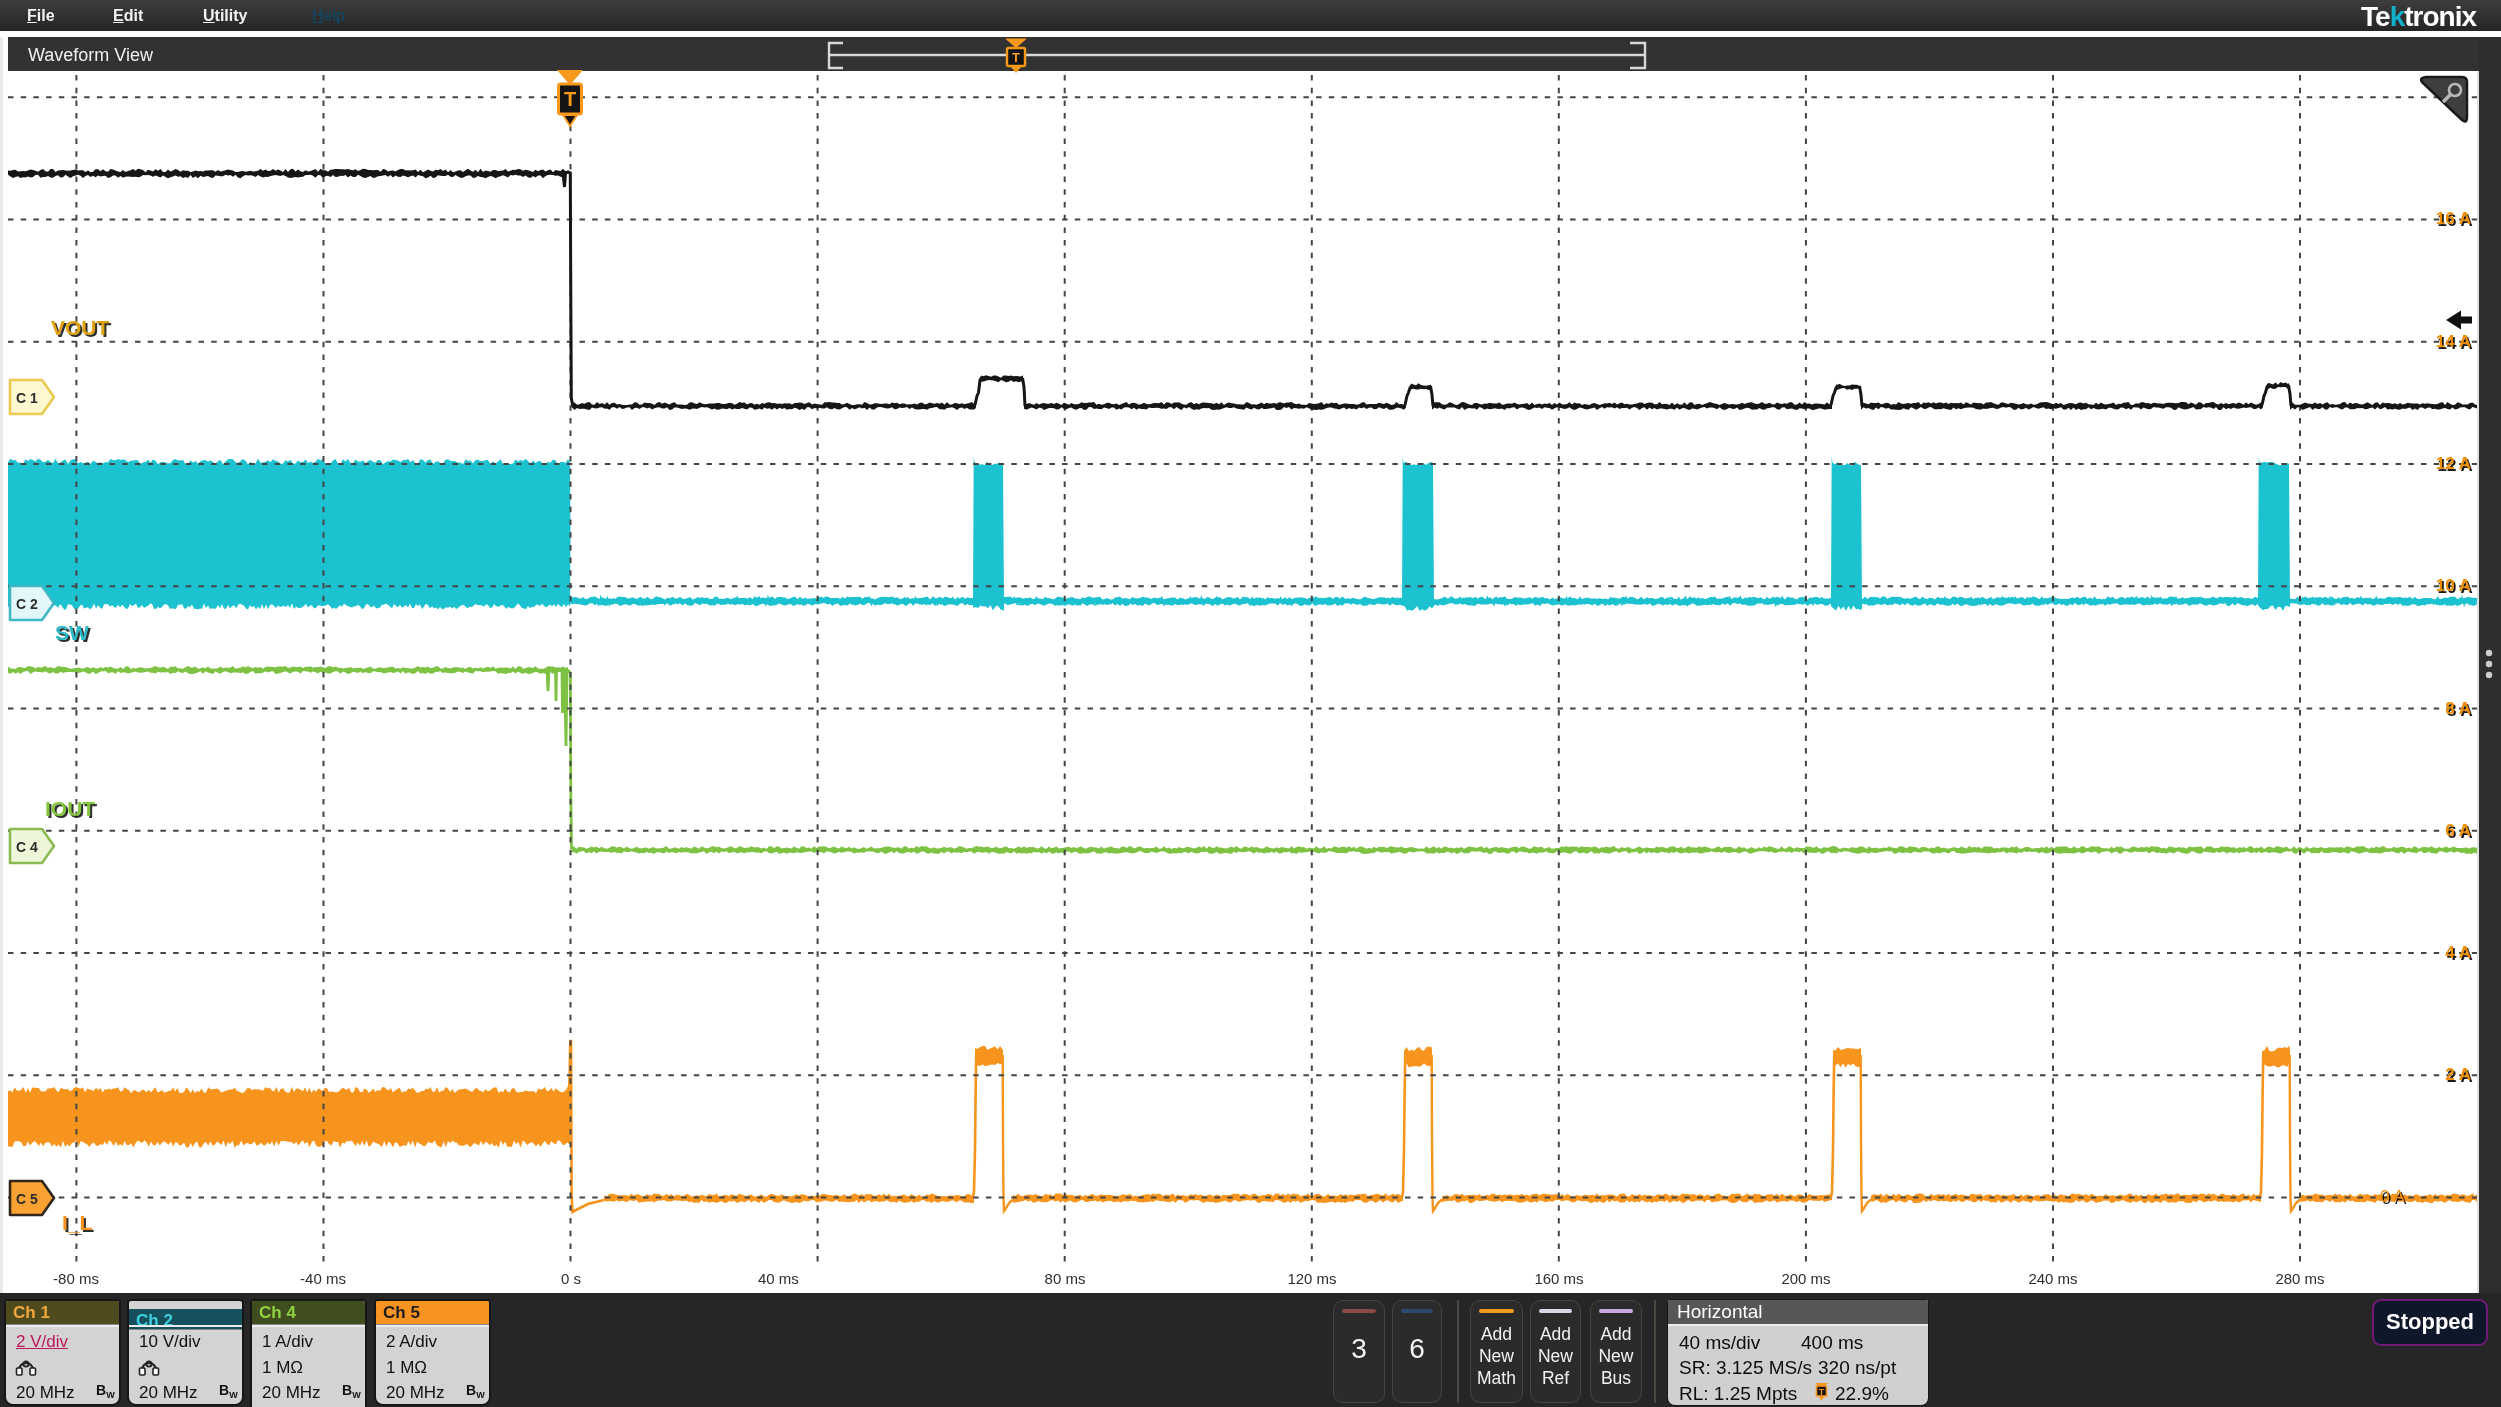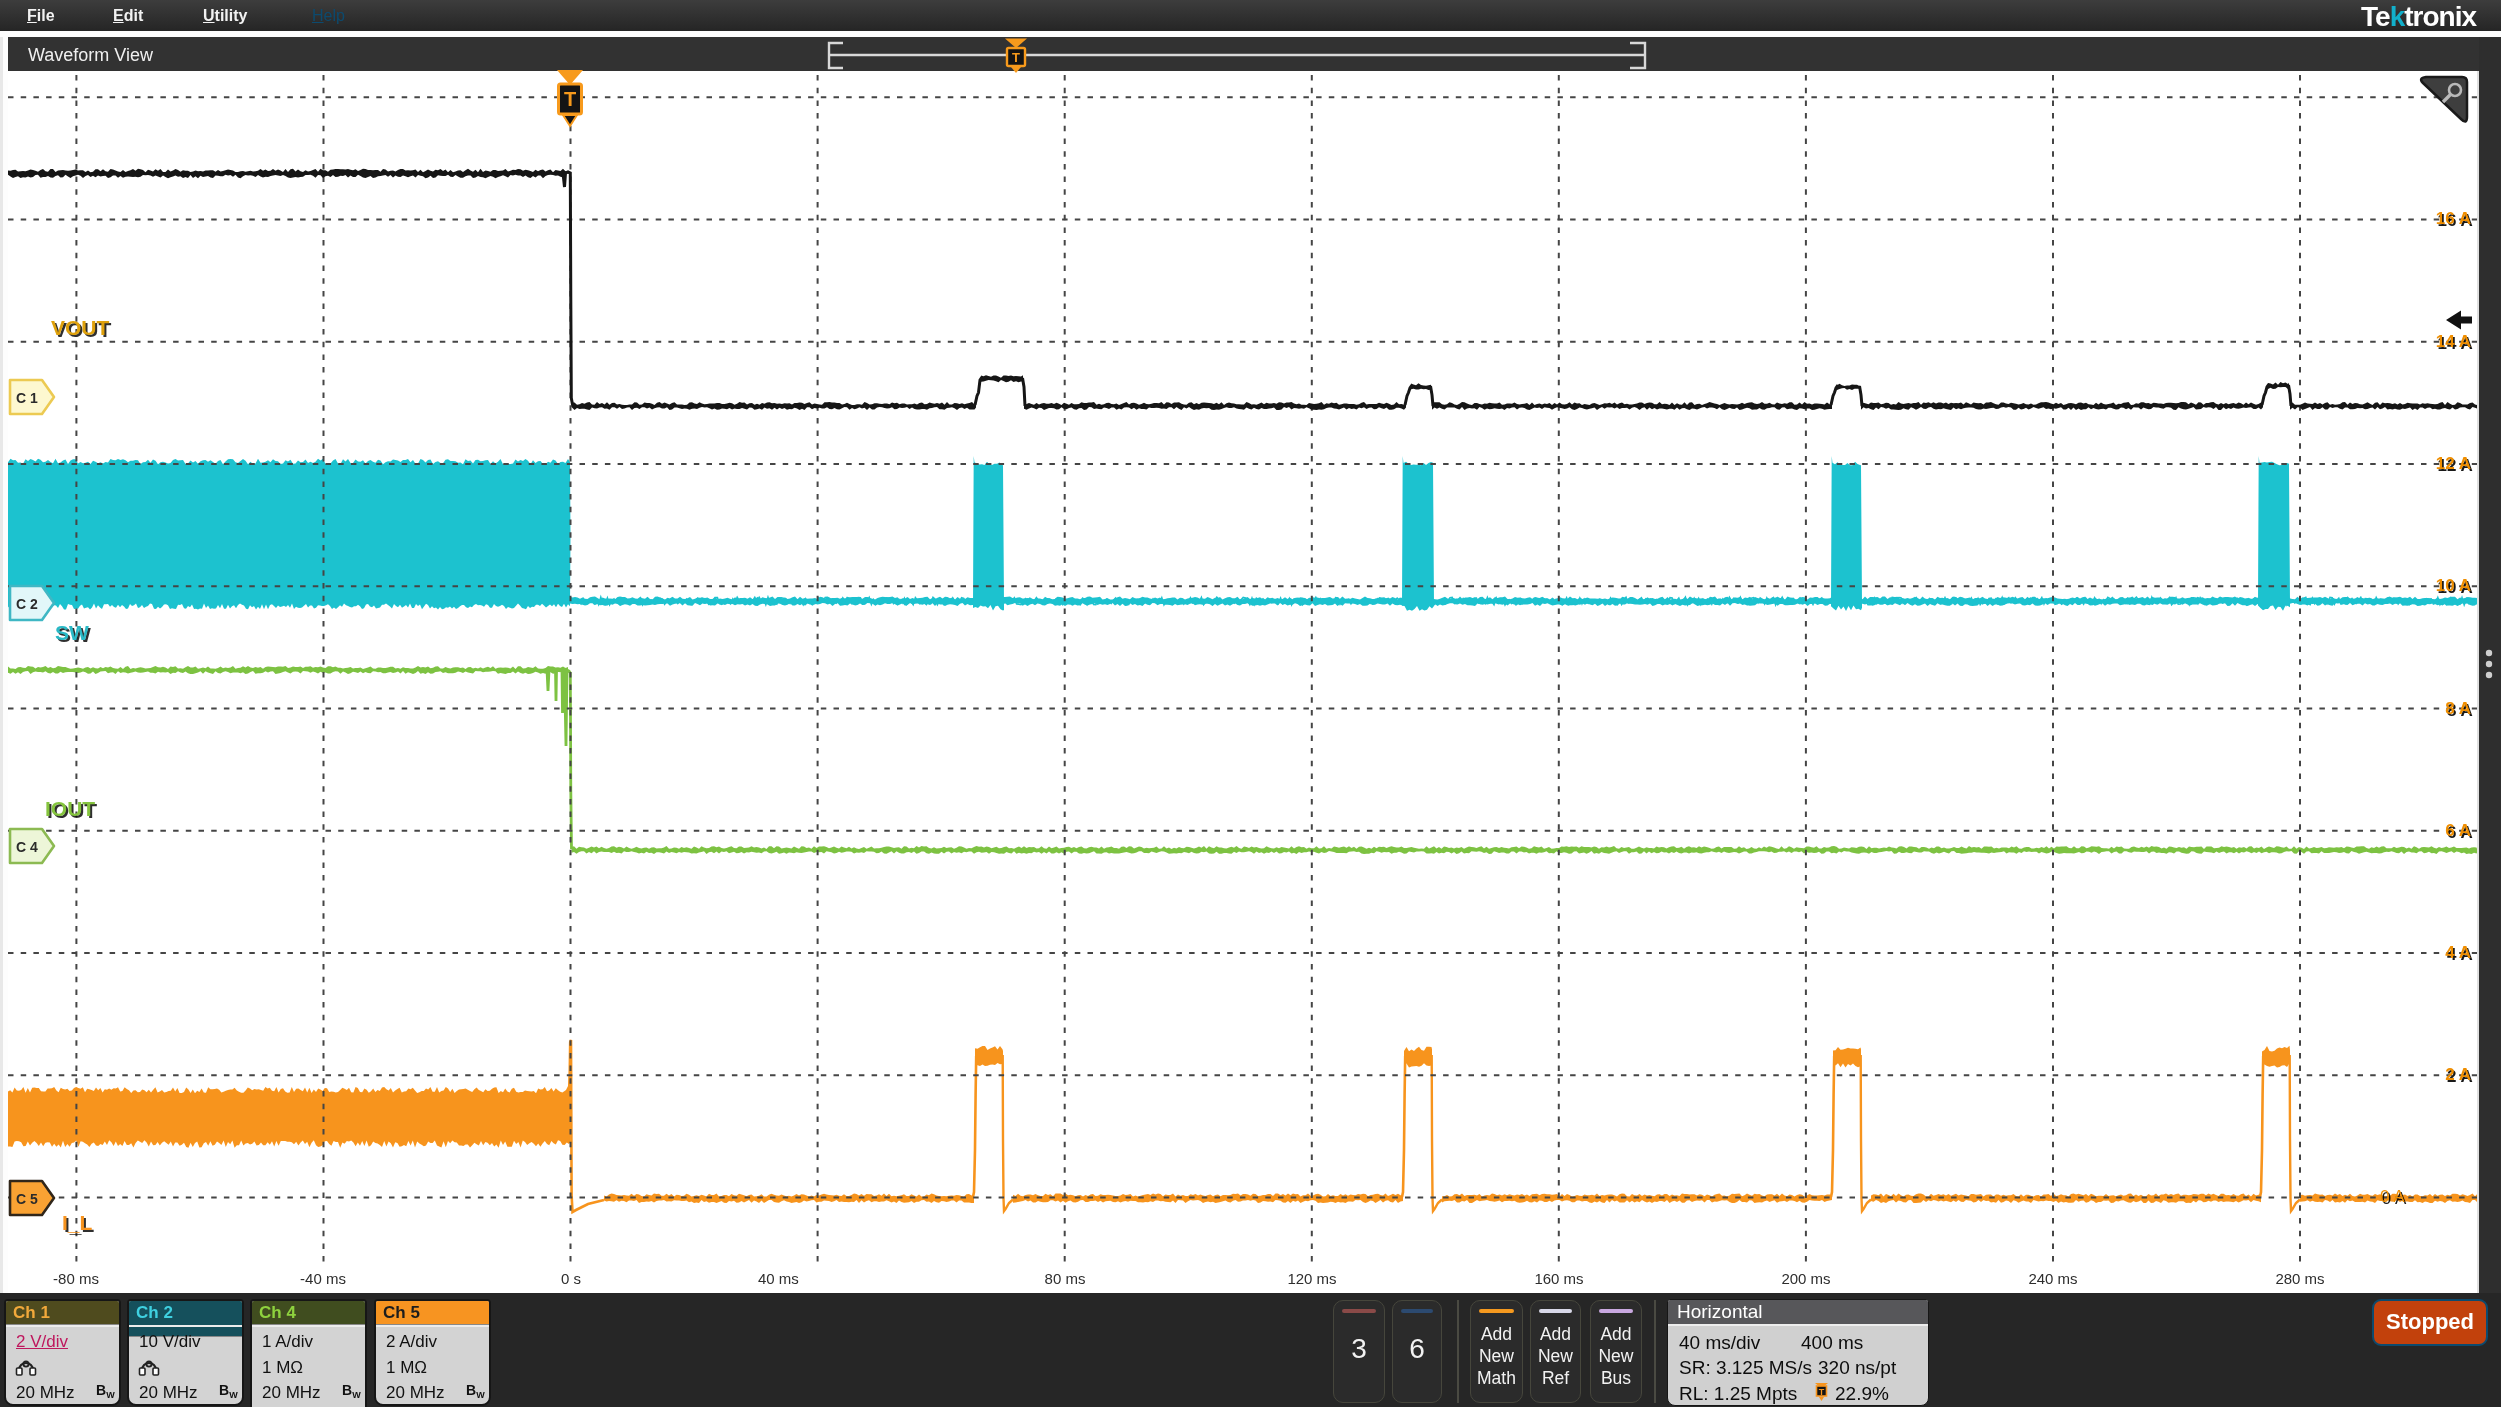--- a/index.html
+++ b/index.html
@@ -162,21 +162,21 @@
           <path d="M4,13 A7,7 0 1 1 18,13" fill="none" stroke="#222" stroke-width="2.2"></path>
           <rect x="1.5" y="11" width="5.5" height="7" rx="1" fill="#fff" stroke="#222" stroke-width="1.6"></rect>
           <rect x="15" y="11" width="5.5" height="7" rx="1" fill="#fff" stroke="#222" stroke-width="1.6"></rect>
           <circle cx="11" cy="7" r="2.6" fill="none" stroke="#222" stroke-width="1.8"></circle>
         </svg>
 <div style="position:absolute;left:10px;top:56px;font-size:17px;color:#111;">20 MHz</div>
 <div style="position:absolute;left:90px;top:55px;font-size:14px;font-weight:bold;color:#111;">B<span style="font-size:9px;vertical-align:-3px">W</span></div>
 </div>
     </div>
     <div style="position:absolute;left:127px;top:1299px;width:117px;height:107px;background:#d3d3d3;border:2px solid #161616;border-radius:4px 4px 9px 9px;box-sizing:border-box;overflow:hidden">
-<div style="position:absolute;left:0;top:0;width:100%;height:36px;background:#15505c;color:#3fd0e0;font-size:17px;font-weight:bold;padding:2px 0 0 7px;box-sizing:border-box;border-bottom:1px solid #888">Ch 2</div>
+<div style="position:absolute;left:0;top:8px;width:100%;height:21px;background:#15505c;color:#3fd0e0;font-size:17px;font-weight:bold;padding:2px 0 0 7px;box-sizing:border-box;border-bottom:1px solid #888">Ch 2</div>
 <div style="position:absolute;left:0;top:24px;width:100%;height:2px;background:#ececec"></div>
 <div style="position:absolute;left:0;top:26px;width:100%;height:79px;">
 <div style="position:absolute;left:10px;top:5px;font-size:17px;color:#111;">10 V/div</div>
 <svg width="22" height="19" viewBox="0 0 22 19" style="position:absolute;left:9px;top:30px">
           <path d="M4,13 A7,7 0 1 1 18,13" fill="none" stroke="#222" stroke-width="2.2"></path>
           <rect x="1.5" y="11" width="5.5" height="7" rx="1" fill="#fff" stroke="#222" stroke-width="1.6"></rect>
           <rect x="15" y="11" width="5.5" height="7" rx="1" fill="#fff" stroke="#222" stroke-width="1.6"></rect>
           <circle cx="11" cy="7" r="2.6" fill="none" stroke="#222" stroke-width="1.8"></circle>
         </svg>
 <div style="position:absolute;left:10px;top:56px;font-size:17px;color:#111;">20 MHz</div>
@@ -235,13 +235,13 @@
 <div style="position:absolute;left:150px;top:58px;font-size:19px;line-height:19px;color:#0d0d0d;">320 ns/pt</div>
 <div style="position:absolute;left:11px;top:84px;font-size:19px;line-height:19px;color:#0d0d0d;">RL: 1.25 Mpts</div>
 <svg width="15" height="20" viewBox="0 0 15 20" style="position:absolute;left:146px;top:82px">
         <polygon points="1,1 14,1 7.5,6.5" fill="#f7941d"></polygon>
         <rect x="2.5" y="4" width="10" height="10" fill="#141414" stroke="#f7941d" stroke-width="1.6"></rect>
         <text x="7.5" y="12.5" font-size="9" font-weight="bold" fill="#f7941d" text-anchor="middle" font-family="Liberation Sans">T</text>
         <polygon points="5,15 10,15 7.5,19" fill="#f7941d"></polygon>
       </svg>
 <div style="position:absolute;left:167px;top:84px;font-size:19px;line-height:19px;color:#0d0d0d;">22.9%</div>
     </div>
-<div style="position:absolute;left:2372px;top:1299px;width:116px;height:47px;background:#c2410c;border:2px solid #0c4a6e;border-radius:9px;box-sizing:border-box;text-align:center;font-size:22px;font-weight:bold;color:#fff;line-height:42px;">Stopped</div>
+<div style="position:absolute;left:2372px;top:1299px;width:116px;height:47px;background:#0f172a;border:2px solid #701a75;border-radius:9px;box-sizing:border-box;text-align:center;font-size:22px;font-weight:bold;color:#fff;line-height:42px;">Stopped</div>
 </div>
 </body></html>

